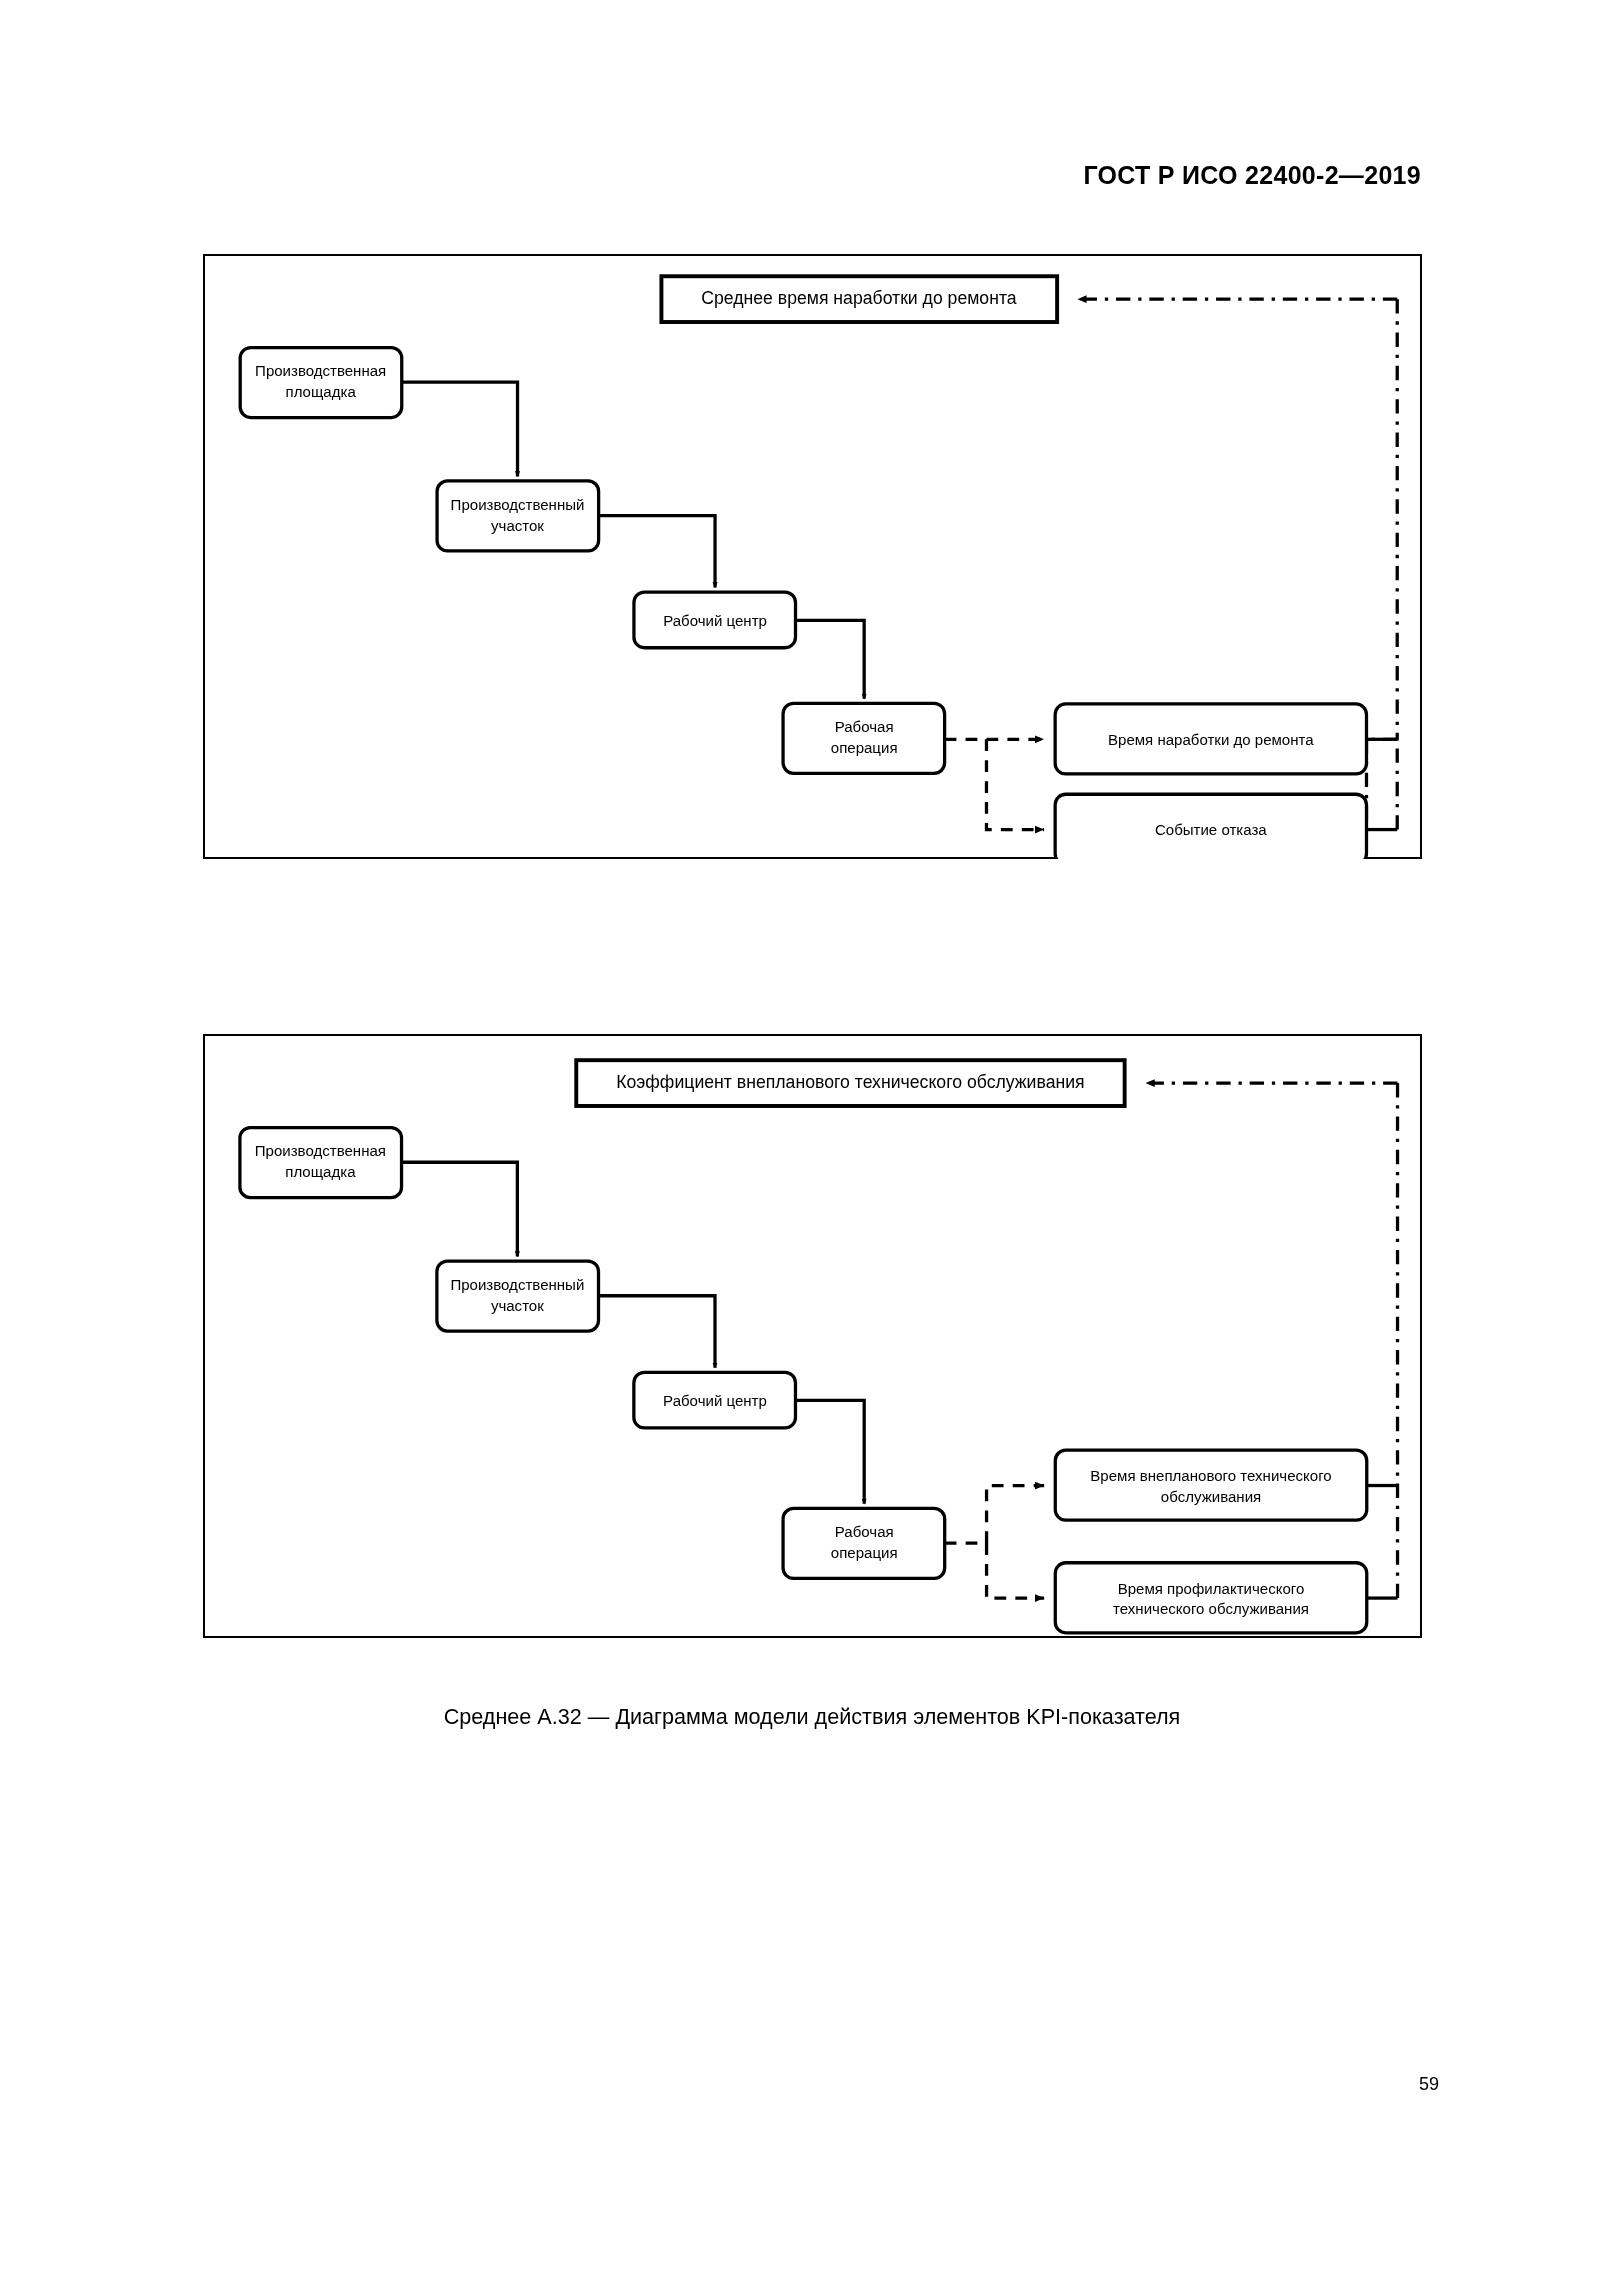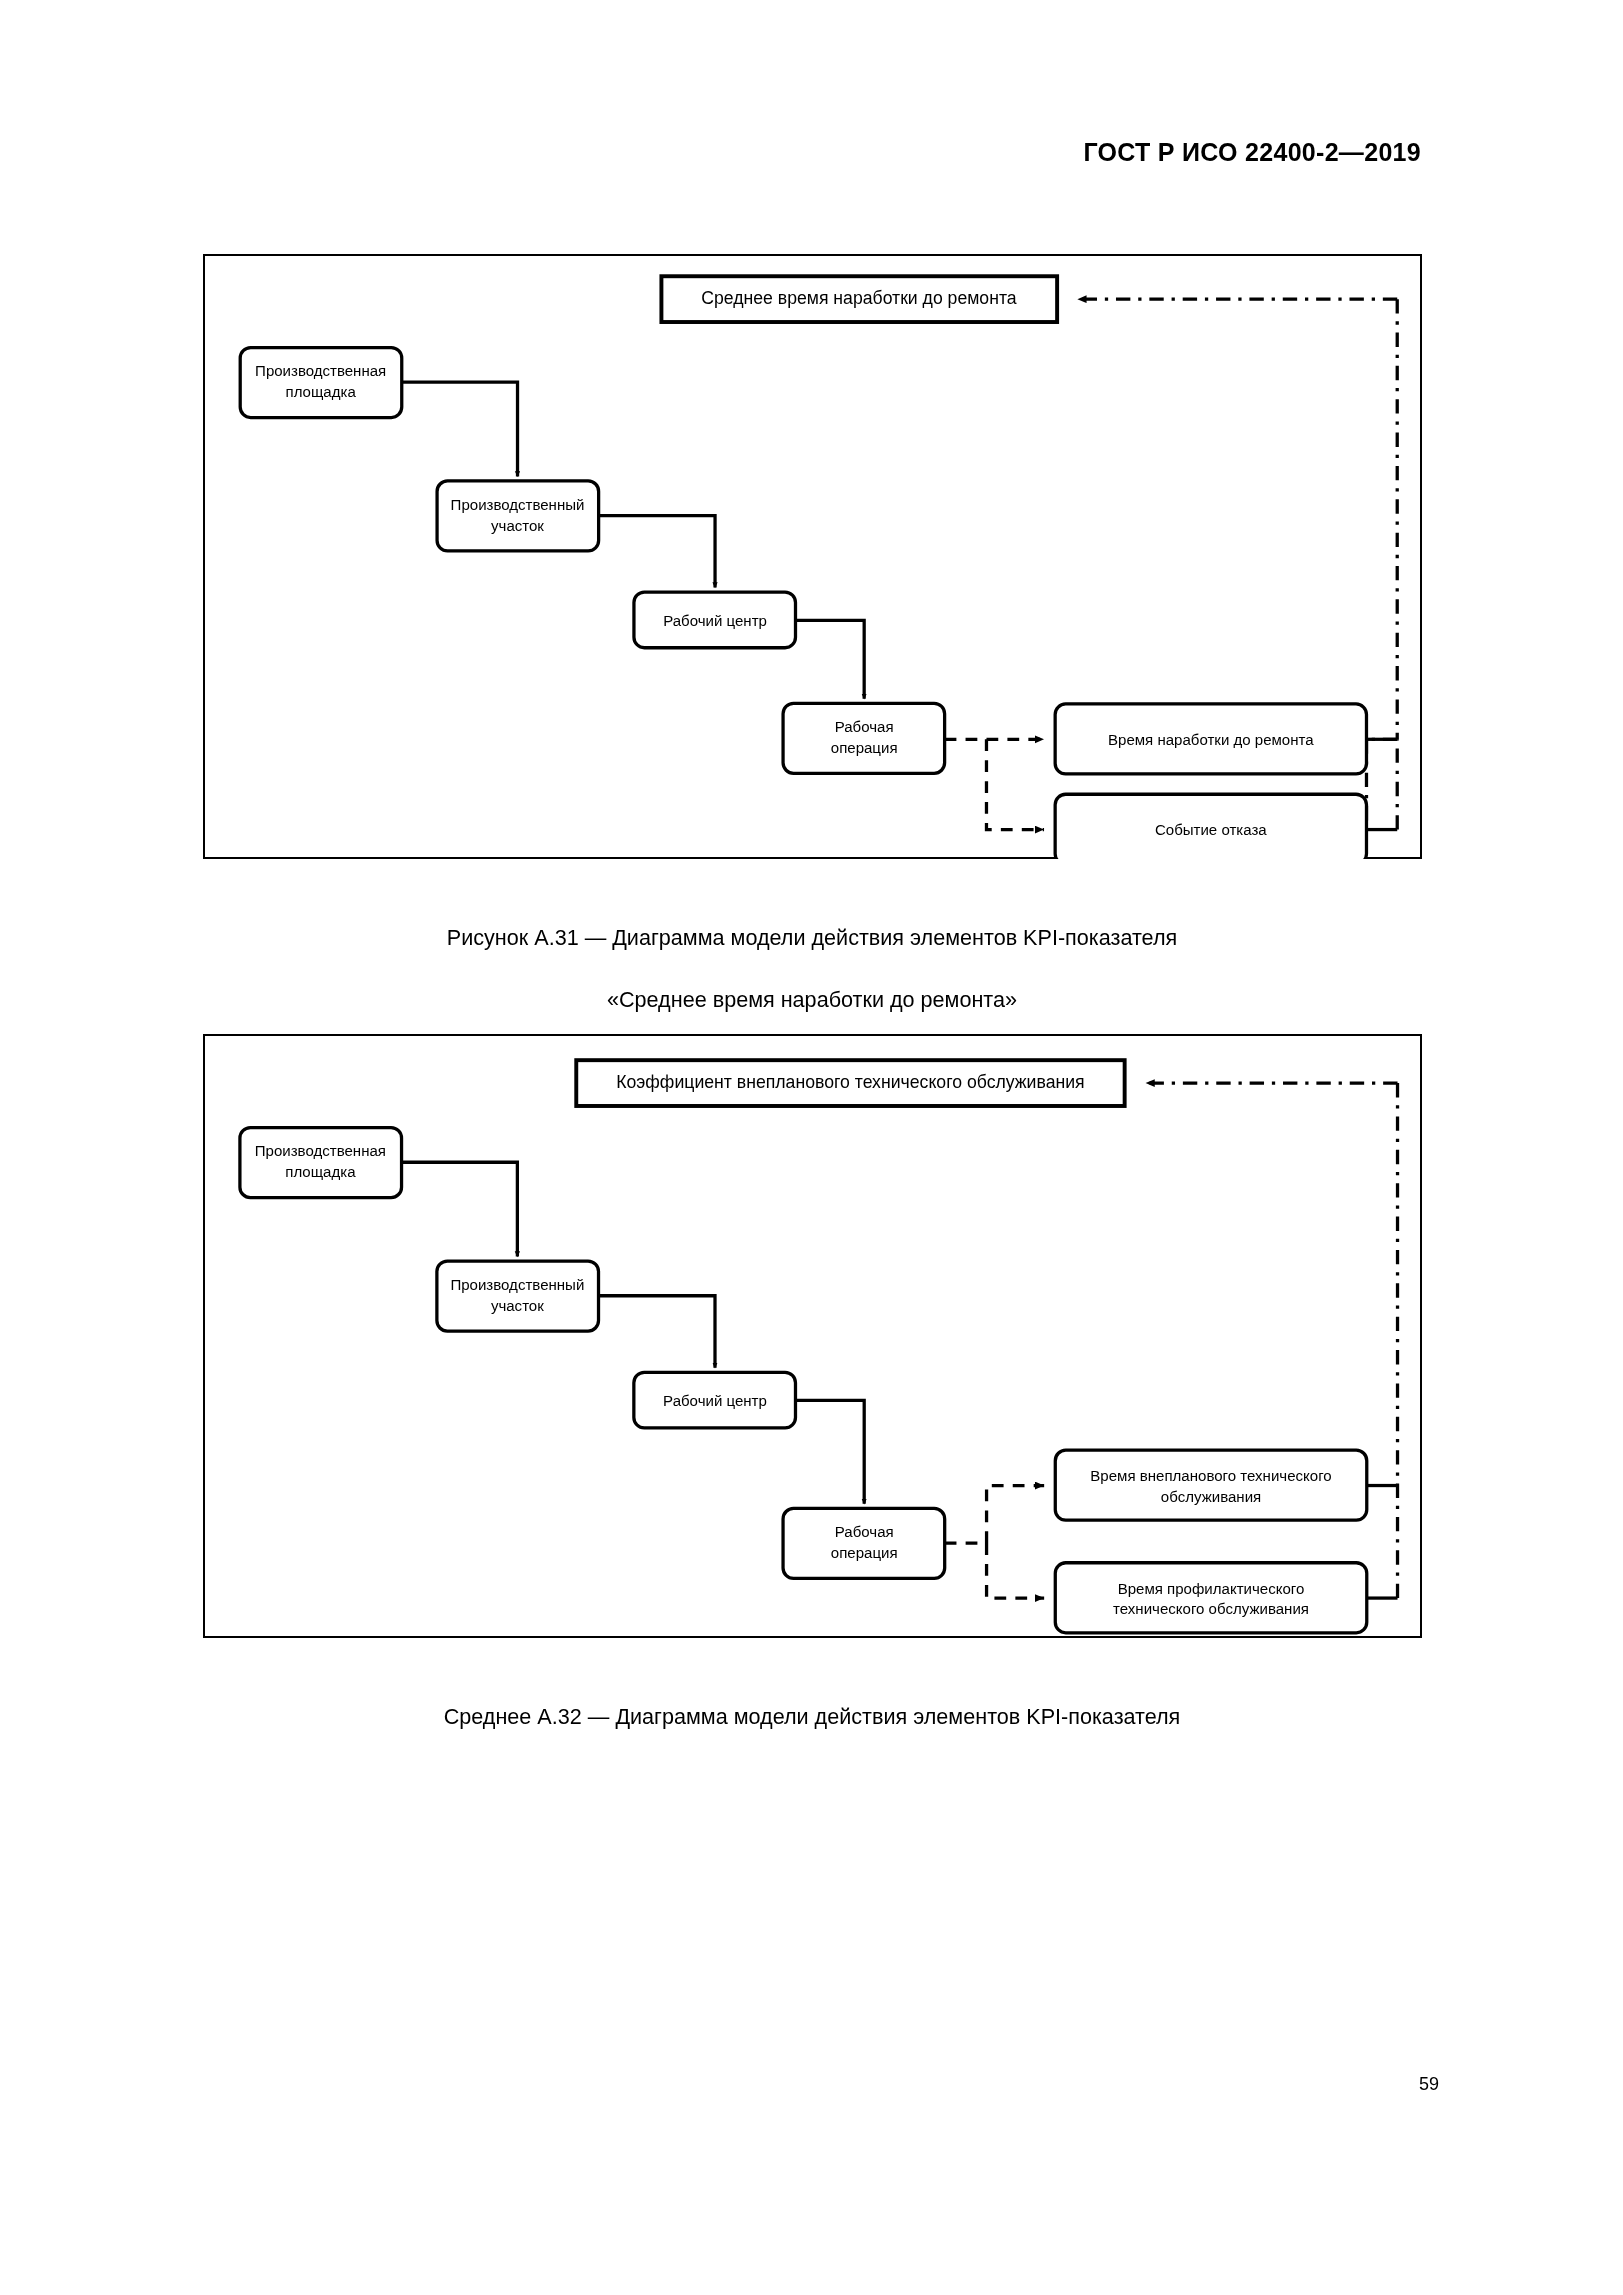--- a/index.html
+++ b/index.html
@@ -15,21 +15,21 @@
     font-family: "Liberation Sans", sans-serif;
     color: #000000;
     overflow: hidden;
   }
   .page {
     position: absolute;
     inset: 0;
   }
   .doc-header {
     position: absolute;
-    top: 138px;
+    top: 161px;
     right: 203px;
     font-size: 25px;
     font-weight: bold;
     letter-spacing: 0.3px;
     white-space: nowrap;
   }
   .page-number {
     position: absolute;
     left: 1419px;
     top: 2074px;
@@ -158,24 +158,20 @@
         <text class="nodetxt" x="1540" y="889" text-anchor="middle">Событие отказа</text>
       </g>
 
       <g fill="none" stroke="#000" stroke-width="5">
         <path d="M1778,742 L1825,742"></path>
         <path d="M1778,880 L1825,880"></path>
         <path d="M1825,880 L1825,742" stroke-dasharray="22,12,5,12"></path>
       </g>
     </svg>
 
-    <div class="figure-caption" style="top:637px;">
-      <span>Рисунок А.31 — Диаграмма модели действия элементов KPI-показателя</span><br>
-      <span>«Среднее время наработки до ремонта»</span>
-    </div>
   </div>
 
   <div class="figure-block" style="top:1034px;height:713px;">
 
     <div class="figure-frame" style="top:0px;height:604px;"></div>
 
     <svg class="figure-svg" width="1219" height="604" viewBox="0 0 1862 923">
       <defs>
         <marker id="arrS2" markerWidth="10" markerHeight="10" refX="8" refY="4" orient="auto" markerUnits="userSpaceOnUse">
           <path d="M0,0 L9,4 L0,8 z" fill="#000"></path>

